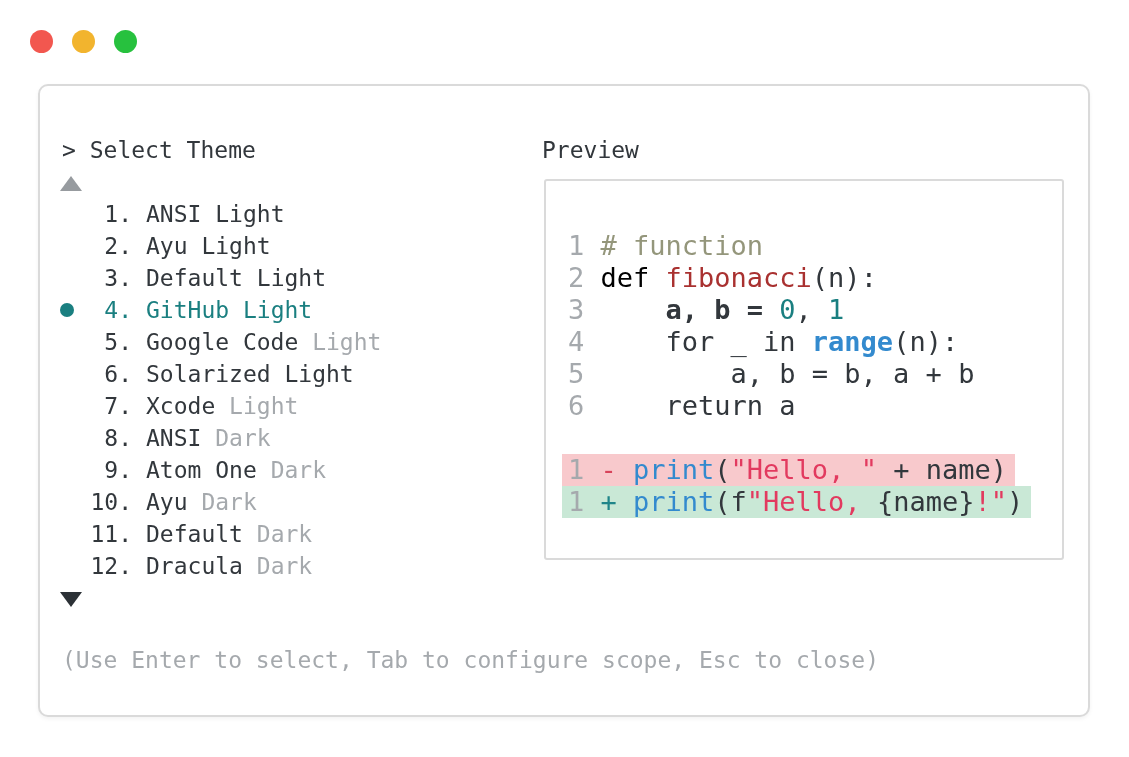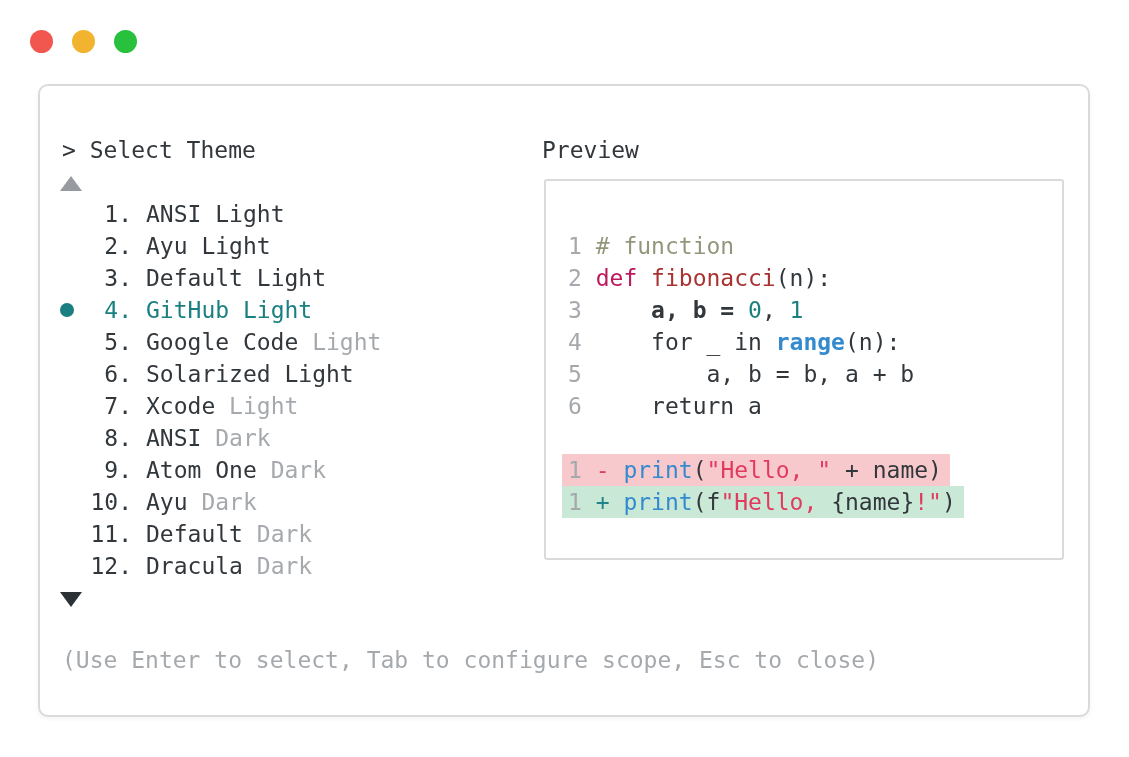--- a/index.html
+++ b/index.html
@@ -56,21 +56,21 @@
     position:absolute; left:502px; top:48px;
     font-size:23px; line-height:32px; color:#32373c;
   }
   .preview-box {
     position:absolute; left:504px; top:93px; width:520px; height:381px;
     box-sizing:border-box; border:2px solid #dadada; border-radius:3px;
     background:#ffffff;
   }
   .code { position:absolute; left:16px; top:49px; }
   .code-line {
-    font-size:23px; line-height:32px; height:32px; white-space:pre;
+    font-size:27px; line-height:32px; height:32px; white-space:pre;
     width:fit-content; padding:0 8px 0 6px; color:#32373c;
   }
   .lnum { color:#a5a9ad; }
 </style>
 </head>
 <body>
 
 <div class="traffic">
   <span class="dot" style="background: rgb(242, 87, 79);"></span>
   <span class="dot" style="background: rgb(242, 180, 46);"></span>
@@ -100,21 +100,21 @@
 
   <div class="tri-down"></div>
 
   <div class="hint">(Use Enter to select, Tab to configure scope, Esc to close)</div>
 
   <div class="preview-title">Preview</div>
 
   <div class="preview-box">
     <div class="code">
         <div class="code-line"><span class="lnum" style="color: rgb(165, 169, 173);">1 </span><span style="color: rgb(148, 150, 123);"># function</span></div>
-        <div class="code-line"><span class="lnum" style="color: rgb(165, 169, 173);">2 </span><span style="color: #be185d;">def </span><span style="color: rgb(169, 49, 48);">fibonacci</span><span style="color: rgb(50, 55, 60);">(n):</span></div>
+        <div class="code-line"><span class="lnum" style="color: rgb(165, 169, 173);">2 </span><span style="color: #000000;">def </span><span style="color: rgb(169, 49, 48);">fibonacci</span><span style="color: rgb(50, 55, 60);">(n):</span></div>
         <div class="code-line"><span class="lnum" style="color: rgb(165, 169, 173);">3 </span><span style="color: rgb(50, 55, 60); font-weight: bold;">    a, b = </span><span style="color: rgb(26, 127, 128);">0</span><span style="color: rgb(50, 55, 60);">, </span><span style="color: rgb(26, 127, 128);">1</span></div>
         <div class="code-line"><span class="lnum" style="color: rgb(165, 169, 173);">4 </span><span style="color: rgb(50, 55, 60);">    for _ in </span><span style="color: rgb(51, 138, 206); font-weight: bold;">range</span><span style="color: rgb(50, 55, 60);">(n):</span></div>
         <div class="code-line"><span class="lnum" style="color: rgb(165, 169, 173);">5 </span><span style="color: rgb(50, 55, 60);">        a, b = b, a + b</span></div>
         <div class="code-line"><span class="lnum" style="color: rgb(165, 169, 173);">6 </span><span style="color: rgb(50, 55, 60);">    return a</span></div>
         <div class="code-line"></div>
         <div class="code-line" style="background: rgb(248, 201, 204);"><span class="lnum" style="color: rgb(165, 169, 173);">1 </span><span style="color: rgb(216, 67, 90);">-</span><span style="color: rgb(50, 55, 60);"> </span><span style="color: rgb(51, 138, 206);">print</span><span style="color: rgb(50, 55, 60);">(</span><span style="color: rgb(226, 58, 95);">"Hello, "</span><span style="color: rgb(50, 55, 60);"> + name)</span></div>
         <div class="code-line" style="background: rgb(201, 232, 214);"><span class="lnum" style="color: rgb(165, 169, 173);">1 </span><span style="color: rgb(31, 133, 137);">+</span><span style="color: rgb(50, 55, 60);"> </span><span style="color: rgb(51, 138, 206);">print</span><span style="color: rgb(50, 55, 60);">(f</span><span style="color: rgb(226, 58, 95);">"Hello, </span><span style="color: rgb(50, 55, 60);">{name}</span><span style="color: rgb(226, 58, 95);">!"</span><span style="color: rgb(50, 55, 60);">)</span></div>
       </div>
   </div>
 

